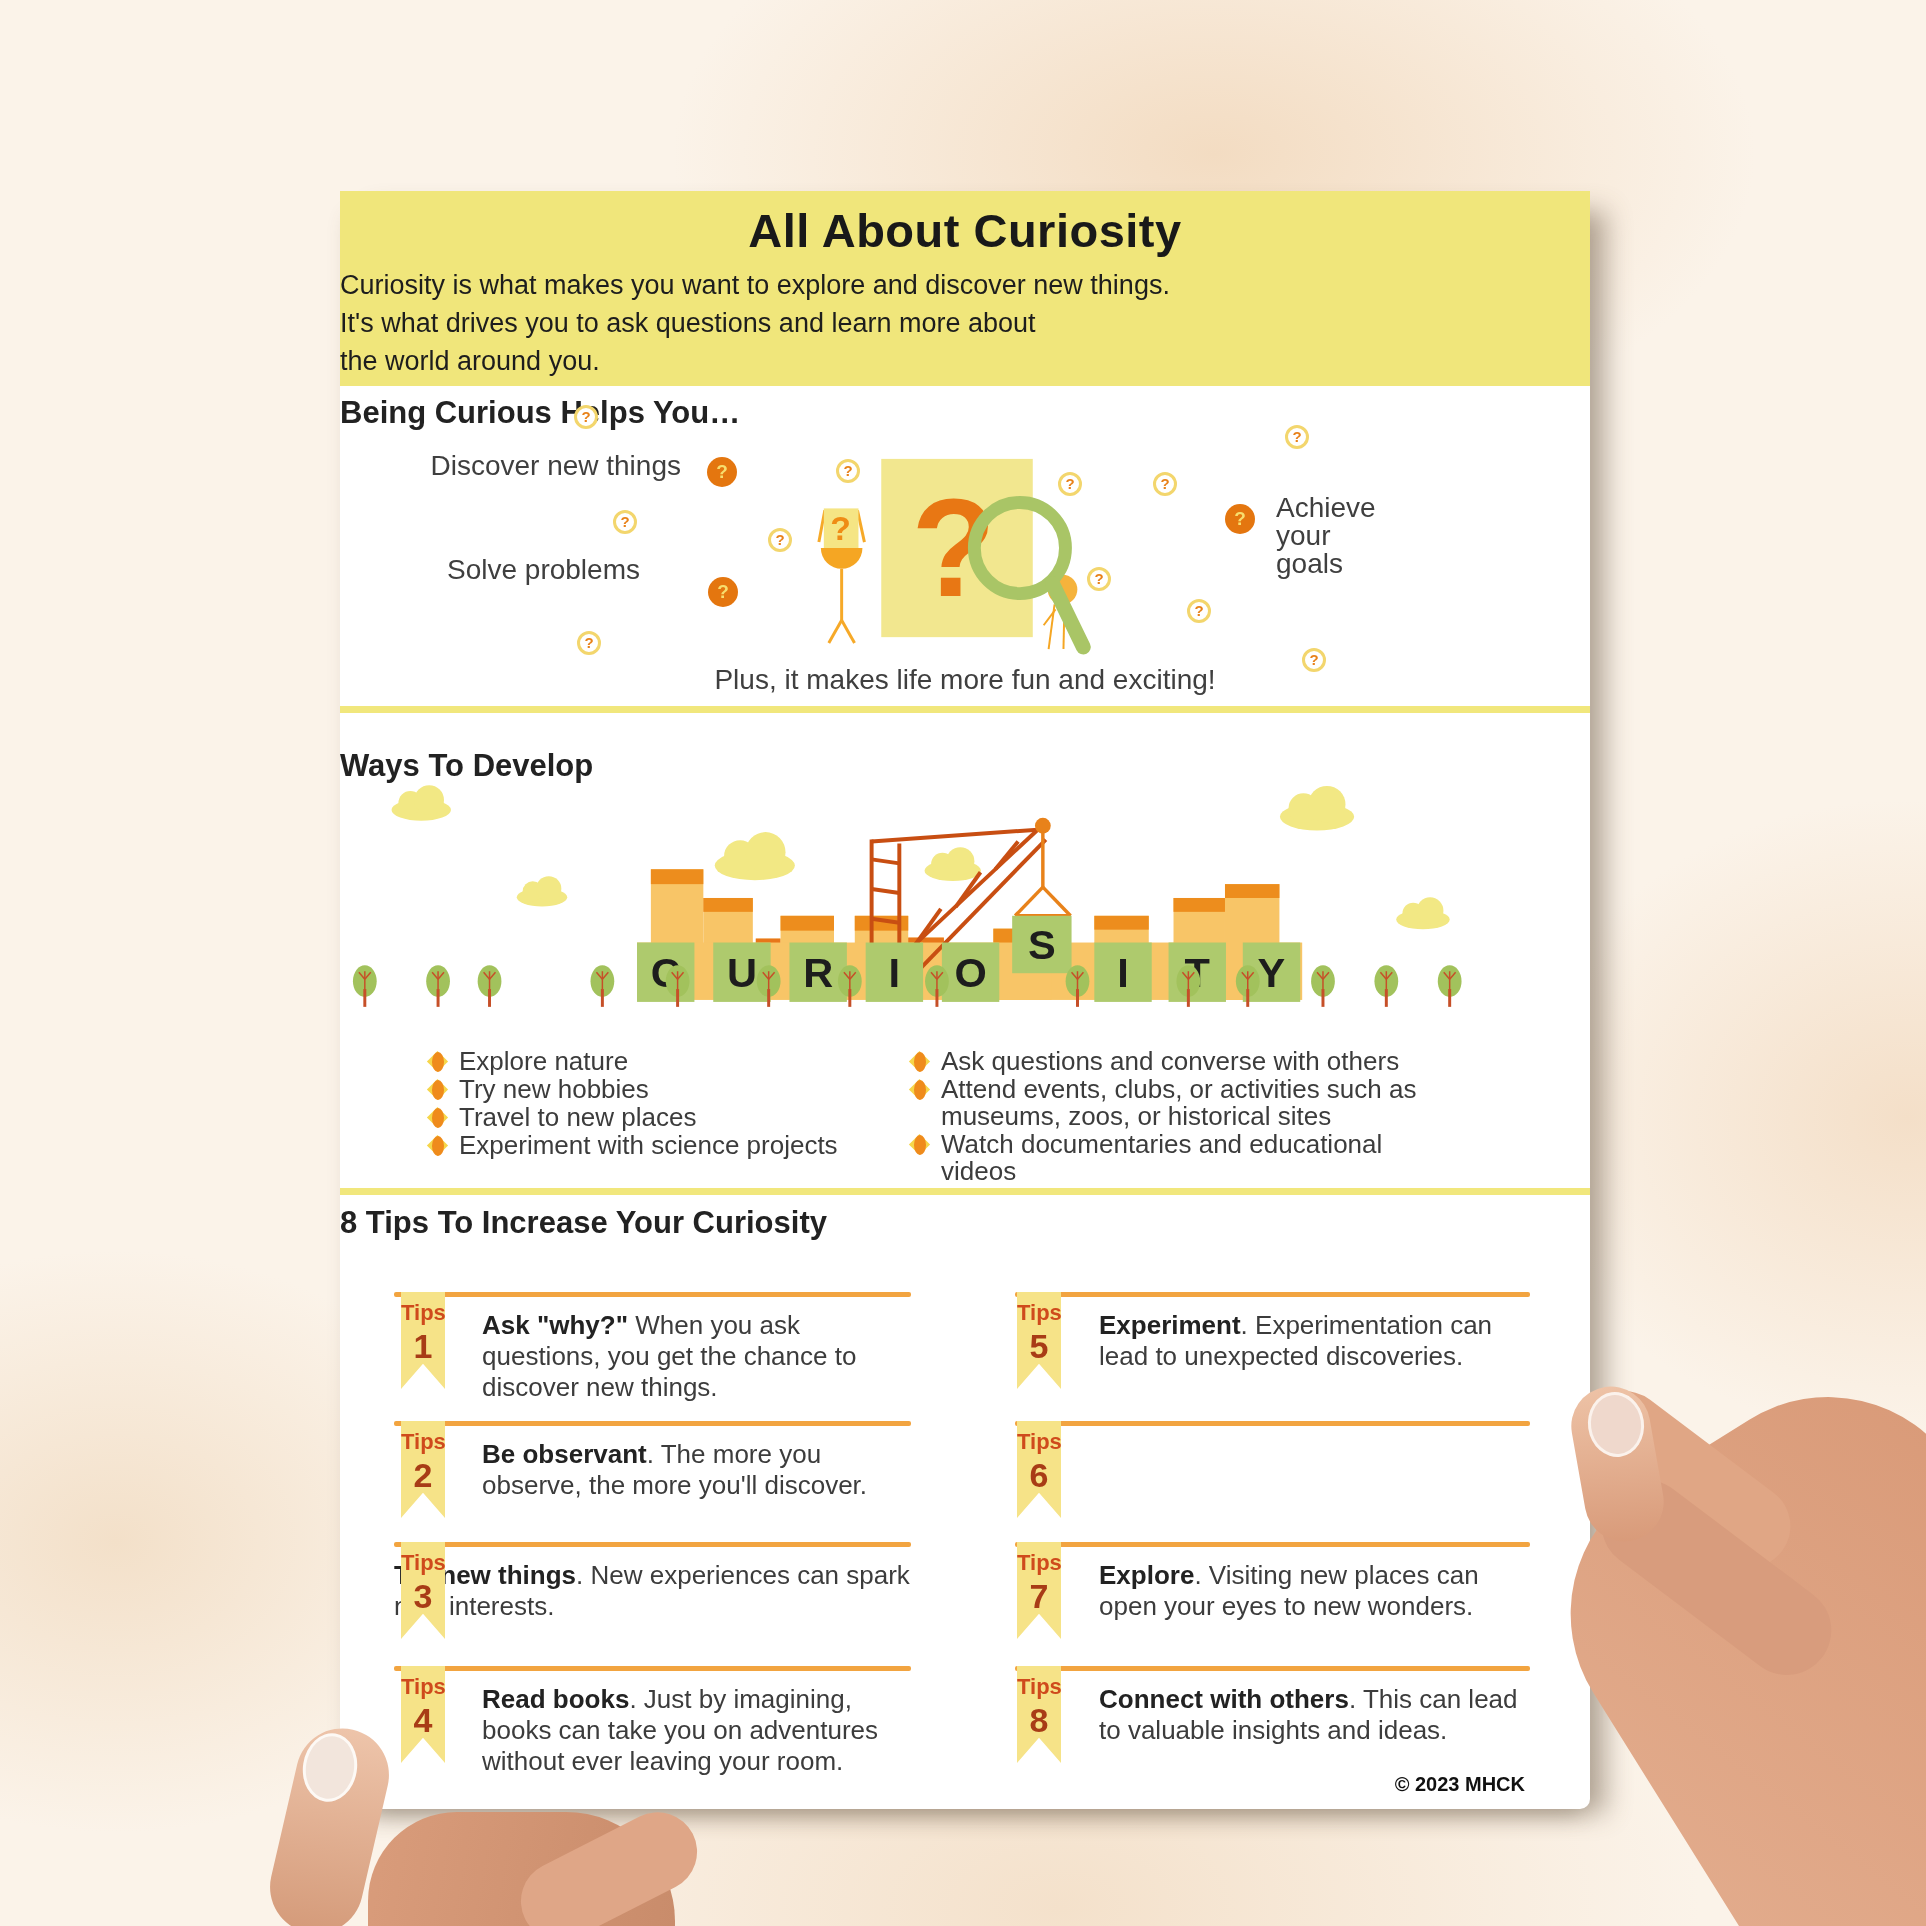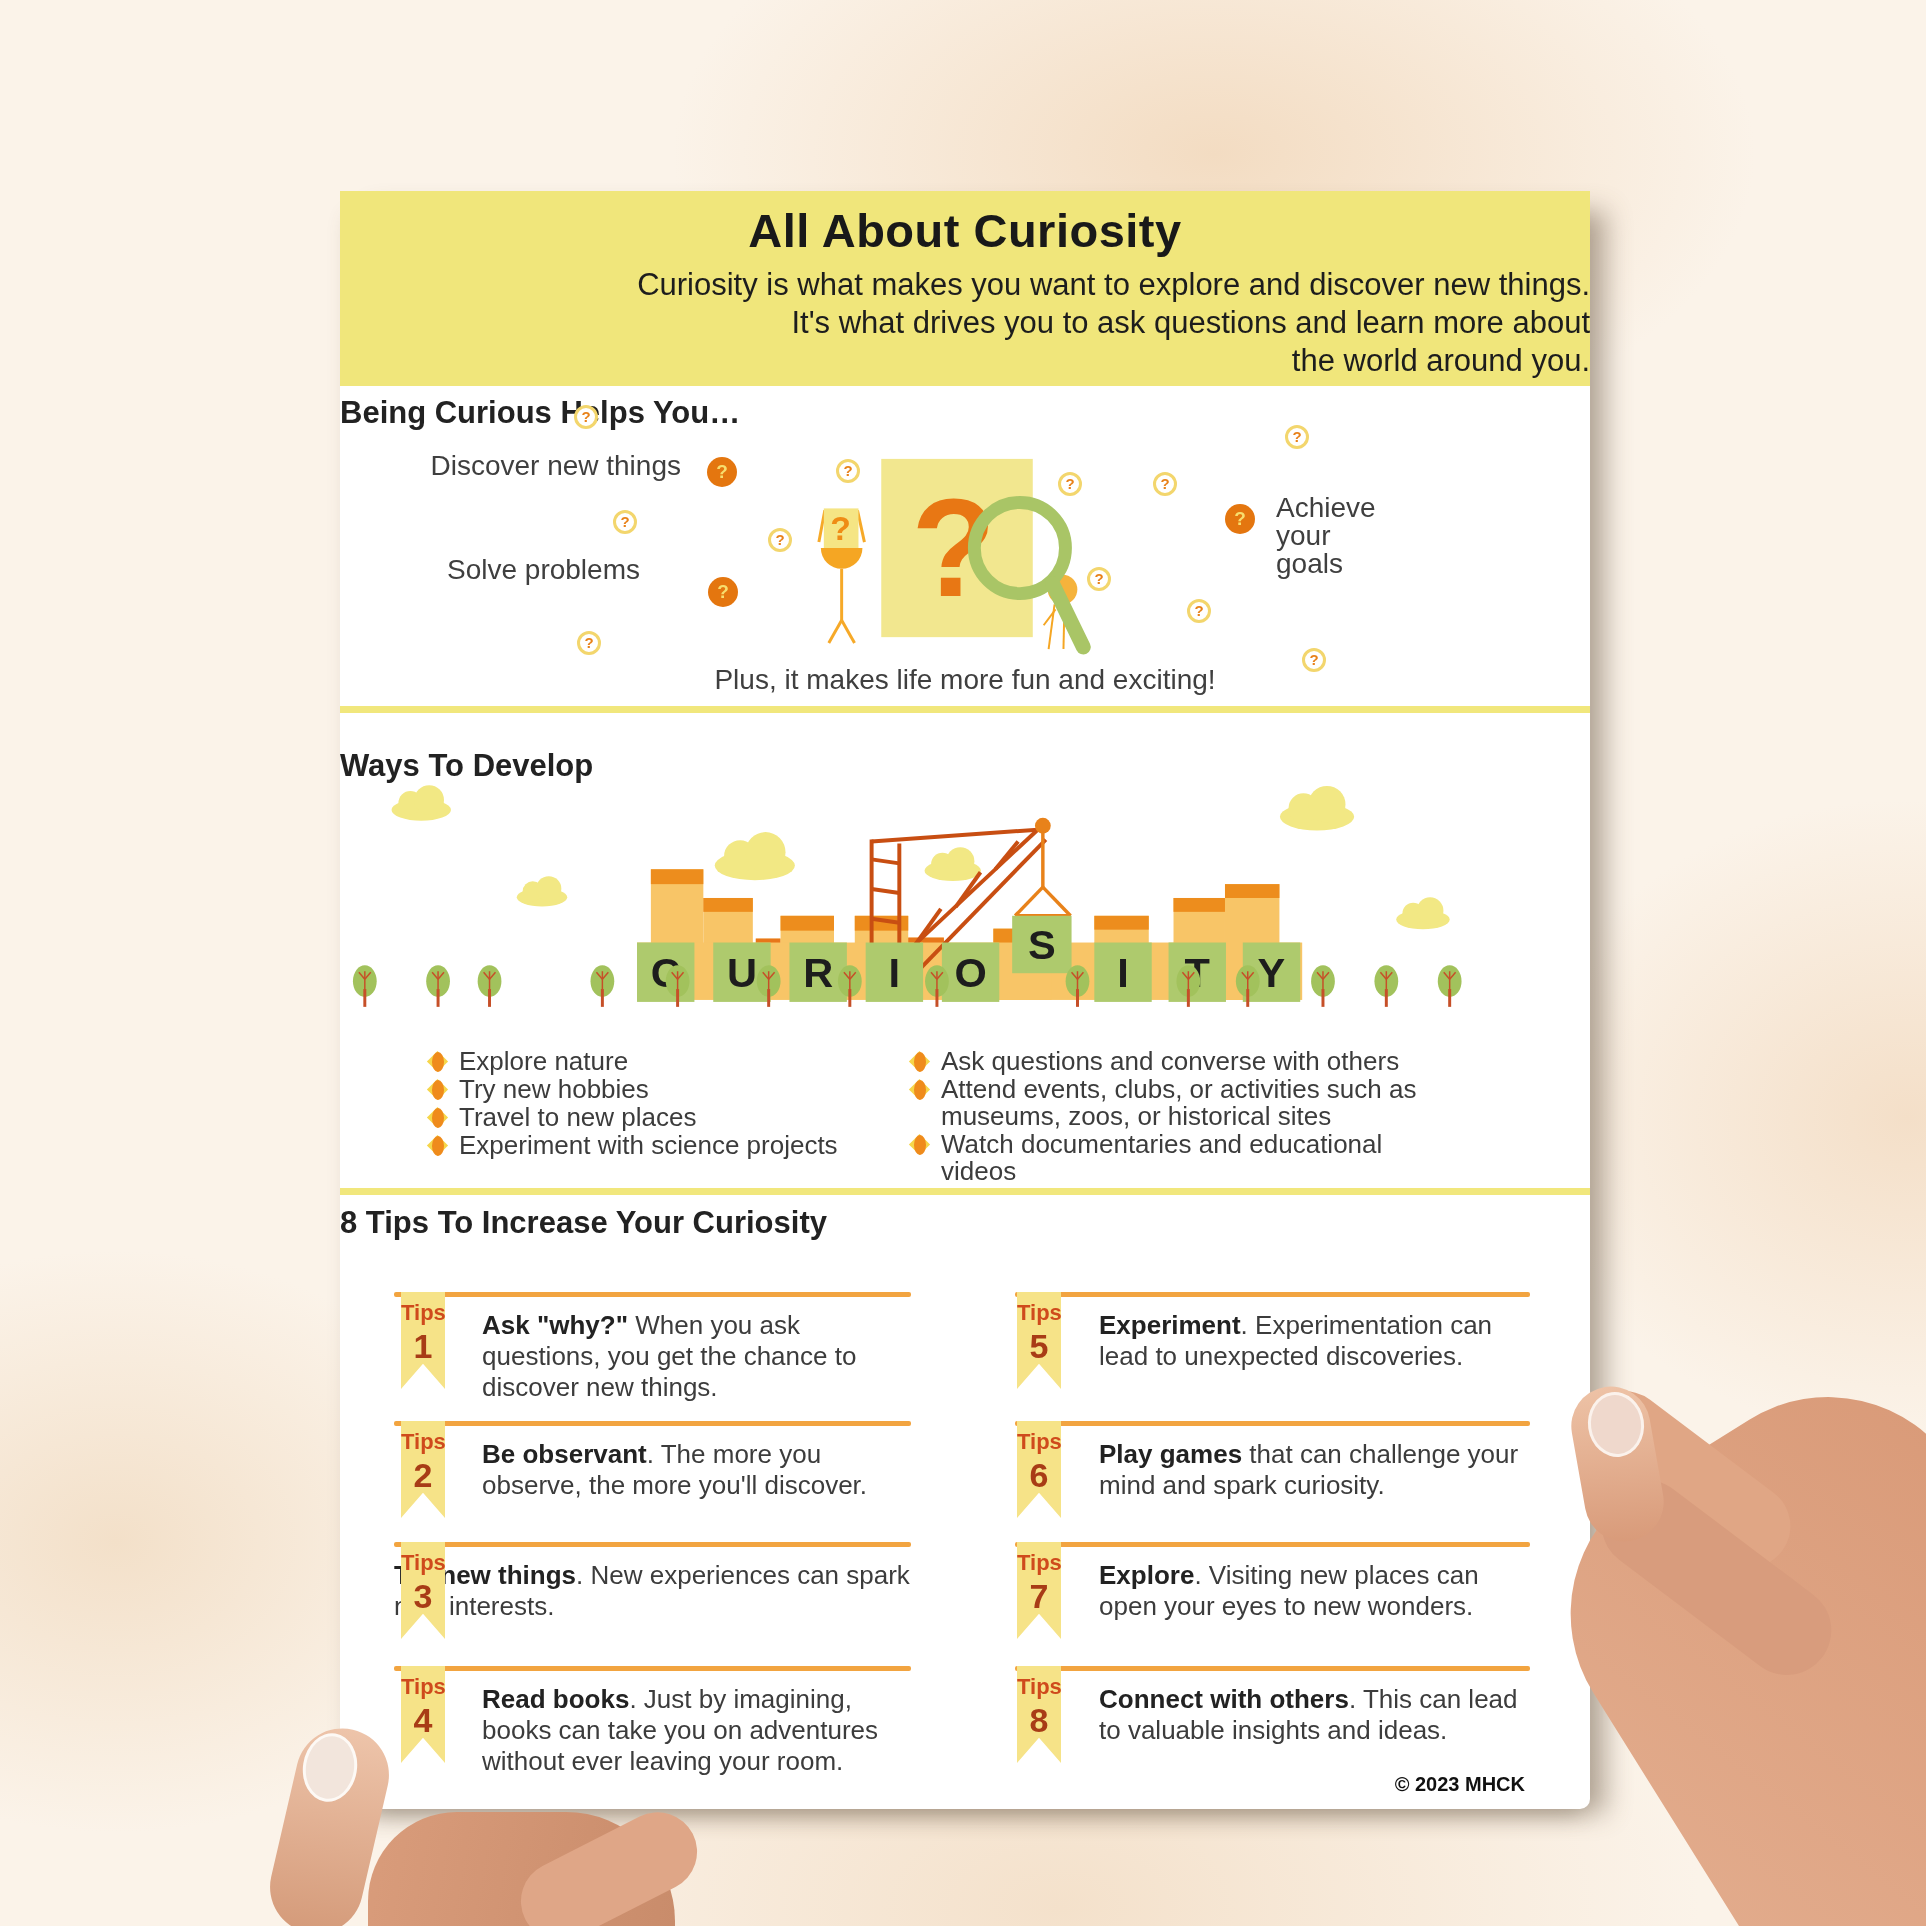--- a/index.html
+++ b/index.html
@@ -15,22 +15,22 @@
   }
   
   .paper{
     position:absolute;left:340px;top:191px;width:1250px;height:1618px;
     background:#ffffff;border-radius:10px;
     box-shadow:24px 12px 26px -8px rgba(100,82,62,.45), 0 16px 20px -10px rgba(100,82,62,.3);
   }
   .band{position:absolute;left:0;top:0;width:100%;height:195px;background:#f0e67b;}
   .title{position:absolute;left:0;top:12px;width:100%;text-align:center;
          font-size:47px;font-weight:800;color:#191919;letter-spacing:0.5px;}
-  .subtitle{position:absolute;left:0;top:75px;width:100%;text-align:right;
-            font-size:31px;line-height:38px;color:#1d1d1d;font-weight:500;}
+  .subtitle{position:absolute;left:0;top:75px;width:100%;text-align:left;
+            font-size:27px;line-height:38px;color:#1d1d1d;font-weight:500;}
   .h2{position:absolute;width:100%;font-size:31px;font-weight:700;color:#222;}
   .divider{position:absolute;left:0;width:100%;height:7px;background:#f1e77c;}
   
   .lbl{position:absolute;font-size:28px;color:#3f3f3f;}
   .qc{position:absolute;width:24px;height:24px;border:3px solid #f3d66d;border-radius:50%;
       box-sizing:border-box;text-align:center;line-height:18px;font-size:15px;font-weight:700;color:#e8821a;background:#fff;}
   .qcf{position:absolute;width:30px;height:30px;background:#e4760f;border-radius:50%;
        text-align:center;line-height:30px;font-size:19px;font-weight:700;color:#f7de6e;}
   .plus-line{position:absolute;left:0;top:473px;width:100%;text-align:center;font-size:28px;color:#3f3f3f;}
   
@@ -357,21 +357,20 @@
             <span class="rn">5</span>
           </div>
         <div class="tip-text" style="margin-left:84px;"><span class="b">Experiment</span><span>.  Experimentation can lead to unexpected discoveries.</span></div>
       </div>
       <div class="tip" style="top:129px;">
         <div class="tip-line"></div>
         <div class="ribbon" style="left:2px;">
             <span class="rl">Tips</span>
             <span class="rn">6</span>
           </div>
-        <div class="tip-text" style="margin-left:84px;"><span class="b">Play games</span><span> that can challenge your mind and spark curiosity.</span></div>
       </div>
       <div class="tip" style="top:250px;">
         <div class="tip-line"></div>
         <div class="ribbon" style="left:2px;">
             <span class="rl">Tips</span>
             <span class="rn">7</span>
           </div>
         <div class="tip-text" style="margin-left:84px;"><span class="b">Explore</span><span>.  Visiting new places can open your eyes to new wonders.</span></div>
       </div>
       <div class="tip" style="top:374px;">

